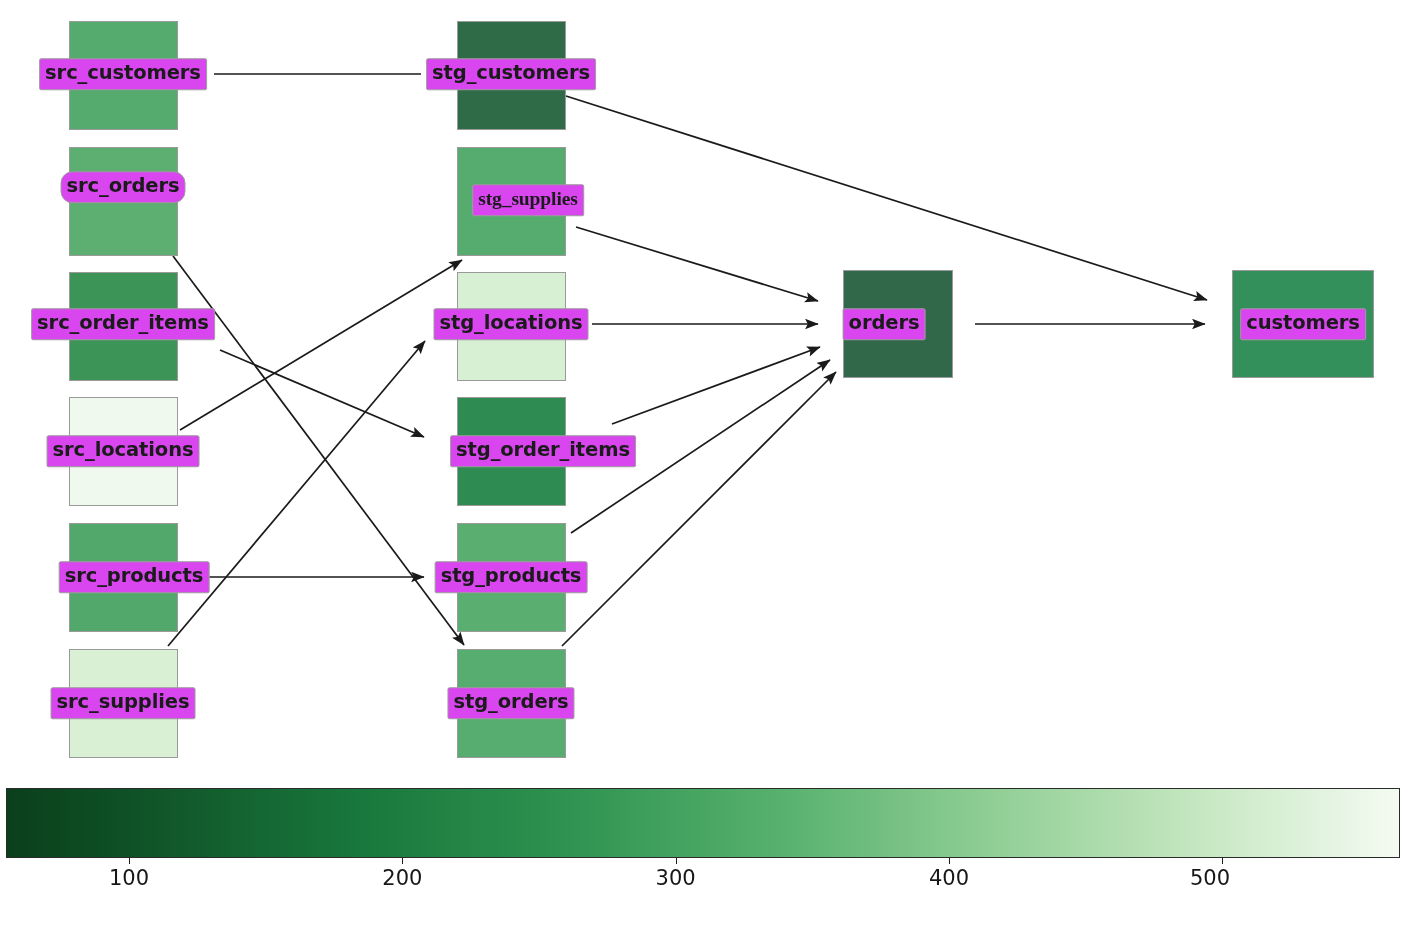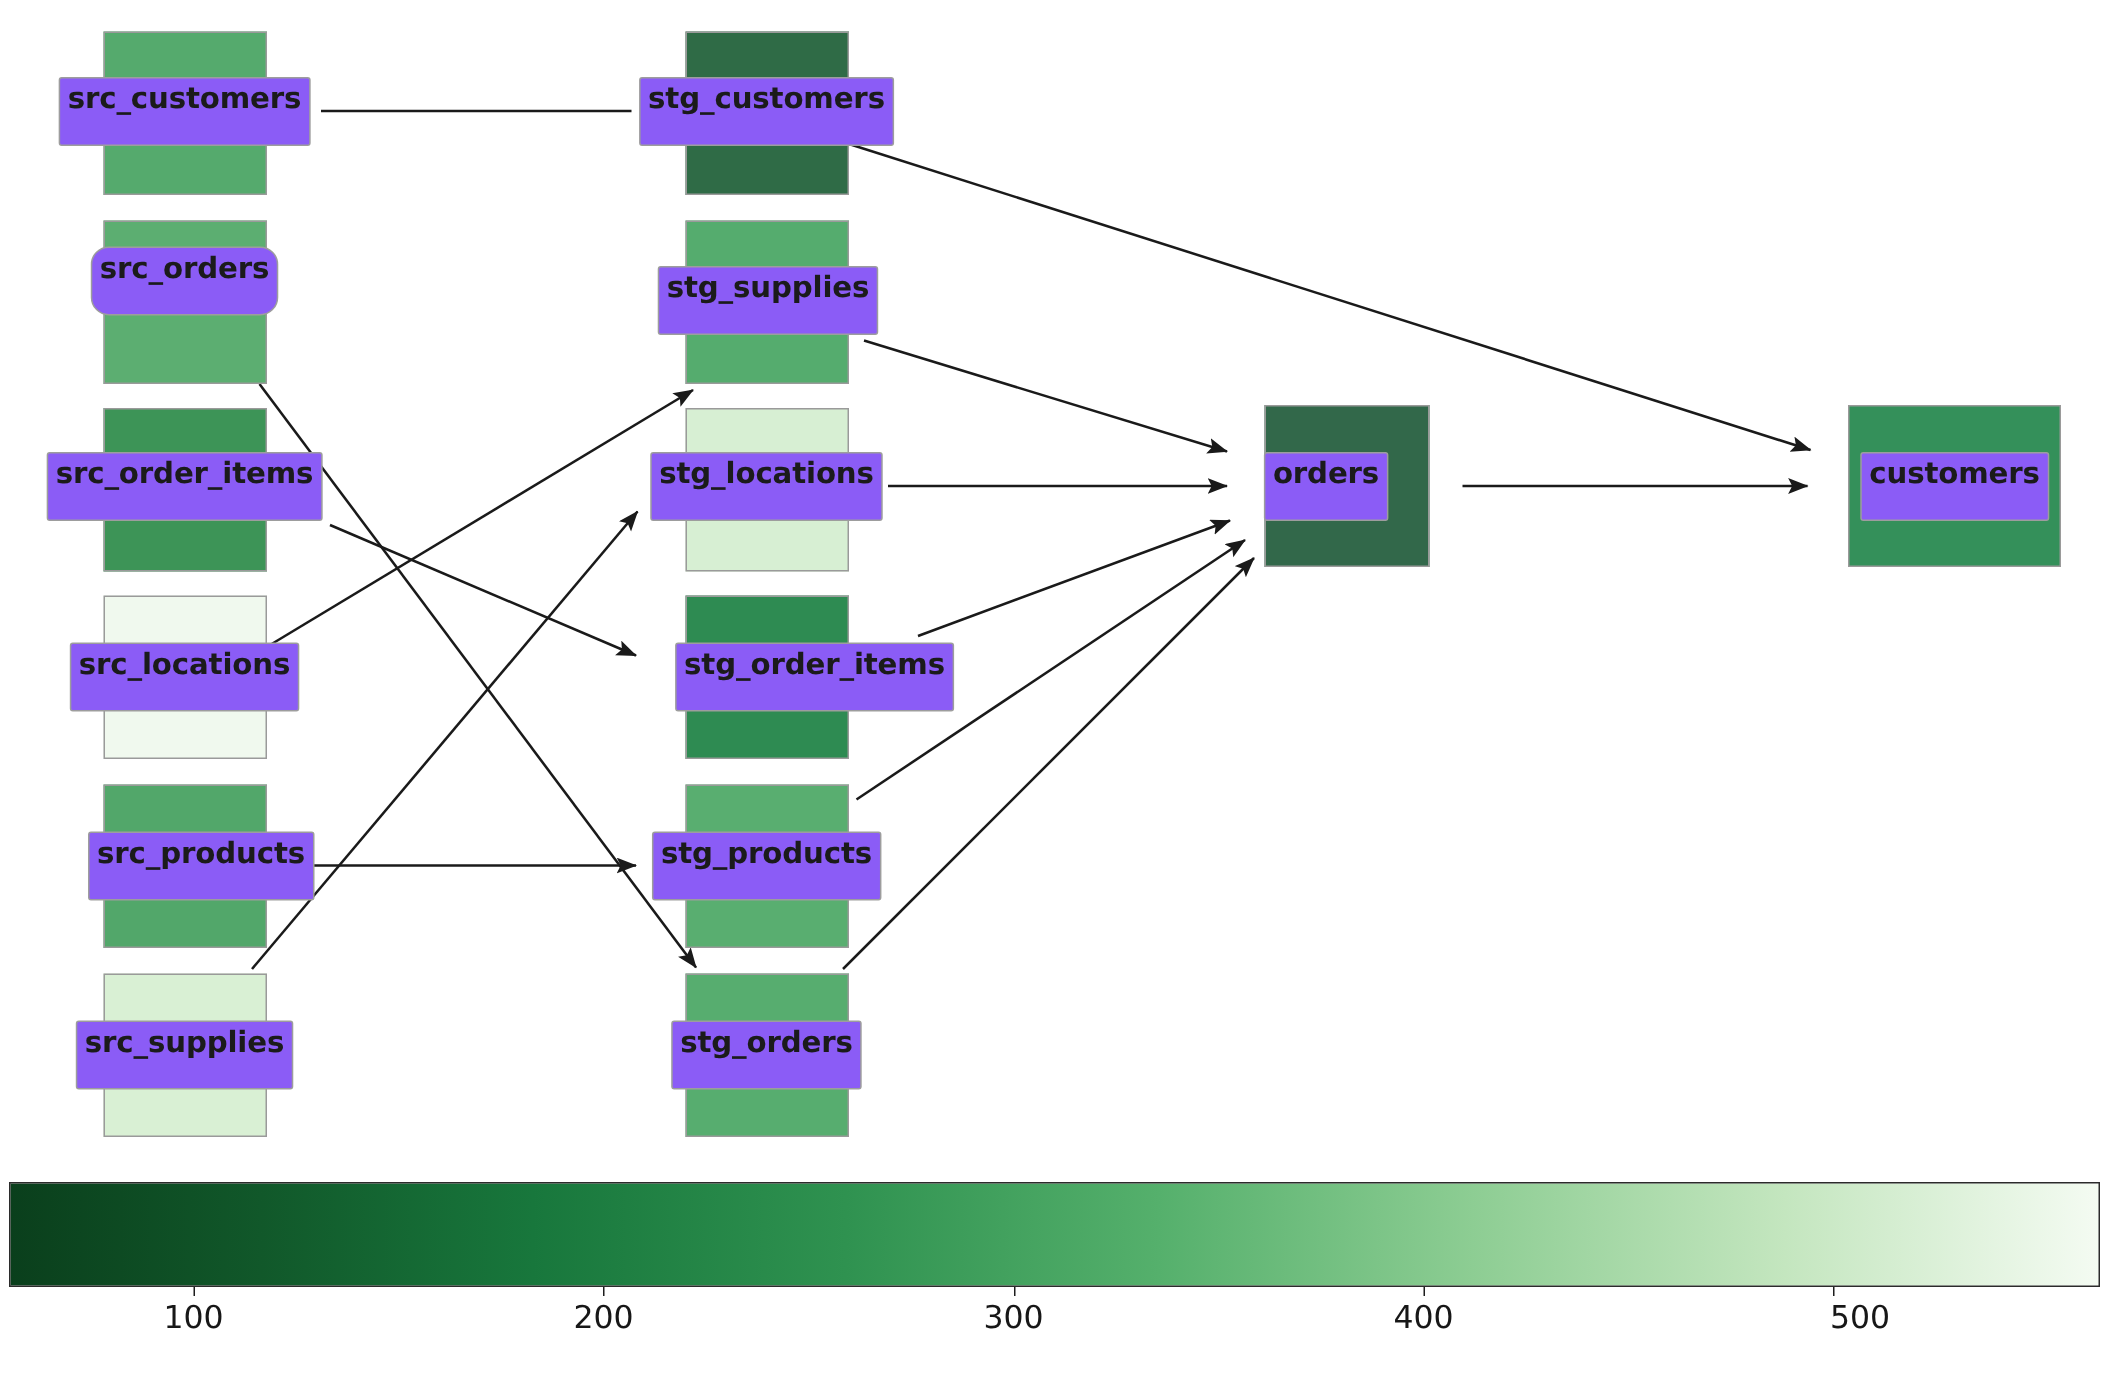--- a/index.html
+++ b/index.html
@@ -28,28 +28,28 @@
     pointer-events: none;
   }
   .node {
     position: absolute;
     box-sizing: border-box;
     border: 1px solid #9a9a9a;
   }
   .node-label {
     position: absolute;
     box-sizing: border-box;
-    background: #8b5cf6;
+    background: #d946ef;
     border: 1.3px solid #9d9d9d;
     border-radius: 2px;
     color: #1b1b1b;
     font-weight: bold;
     font-size: 19.5px;
     line-height: 1;
-    padding: 4px 5px 20px 5px;
+    padding: 4px 5px 6px 5px;
     white-space: nowrap;
     transform: translate(-50%, -50%);
     letter-spacing: -0.1px;
   }
   
   #colorbar-wrap {
     position: absolute;
     left: 6px;
     top: 788px;
     width: 1394px;
@@ -131,38 +131,38 @@
       <div class="node" style="left: 457px; top: 649px; width: 109px; height: 109px; background: rgb(87, 173, 111);"></div>
       <div class="node" style="left: 843px; top: 270px; width: 110px; height: 108px; background: rgb(50, 104, 74);"></div>
       <div class="node" style="left: 1232px; top: 270px; width: 142px; height: 108px; background: rgb(52, 144, 90);"></div>
       <div class="node-label" style="left: 123px; top: 74px;">src_customers</div>
       <div class="node-label" style="left: 123px; top: 187px; border-radius: 12px;">src_orders</div>
       <div class="node-label" style="left: 123px; top: 324px;">src_order_items</div>
       <div class="node-label" style="left: 123px; top: 451px;">src_locations</div>
       <div class="node-label" style="left: 134px; top: 577px;">src_products</div>
       <div class="node-label" style="left: 123px; top: 703px;">src_supplies</div>
       <div class="node-label" style="left: 511px; top: 74px;">stg_customers</div>
-      <div class="node-label" style="left: 512px; top: 200px;">stg_supplies</div>
+      <div class="node-label" style="left: 528px; top: 200px; font-family: Liberation Serif, serif;">stg_supplies</div>
       <div class="node-label" style="left: 511px; top: 324px;">stg_locations</div>
       <div class="node-label" style="left: 511px; top: 451px; margin-left: 32px;">stg_order_items</div>
       <div class="node-label" style="left: 511px; top: 577px;">stg_products</div>
       <div class="node-label" style="left: 511px; top: 703px;">stg_orders</div>
       <div class="node-label" style="left: 884px; top: 324px;">orders</div>
       <div class="node-label" style="left: 1303px; top: 324px;">customers</div>
     </div>
 
   <div id="colorbar-wrap">
     <div id="colorbar-bar" style="background: linear-gradient(to right, rgb(10, 63, 28) 0%, rgb(17, 88, 42) 12%, rgb(24, 119, 60) 25%, rgb(47, 146, 80) 40%, rgb(85, 176, 108) 55%, rgb(141, 205, 147) 70%, rgb(196, 230, 191) 85%, rgb(244, 251, 242) 100%);"></div>
     <div id="colorbar-ticks">
         <div class="cb-tick" style="left: 123px;"></div>
         <div class="cb-ticklabel" style="left: 123px;">100</div>
         <div class="cb-tick" style="left: 396.333px;"></div>
         <div class="cb-ticklabel" style="left: 396.333px;">200</div>
         <div class="cb-tick" style="left: 669.667px;"></div>
         <div class="cb-ticklabel" style="left: 669.667px; text-align: right;">300</div>
         <div class="cb-tick" style="left: 943px;"></div>
         <div class="cb-ticklabel" style="left: 943px;">400</div>
         <div class="cb-tick" style="left: 1216.33px;"></div>
-        <div class="cb-ticklabel" style="left: 1234px;">500</div>
+        <div class="cb-ticklabel" style="left: 1204px;">500</div>
       </div>
   </div>
 
 </div>
 
 </body></html>

